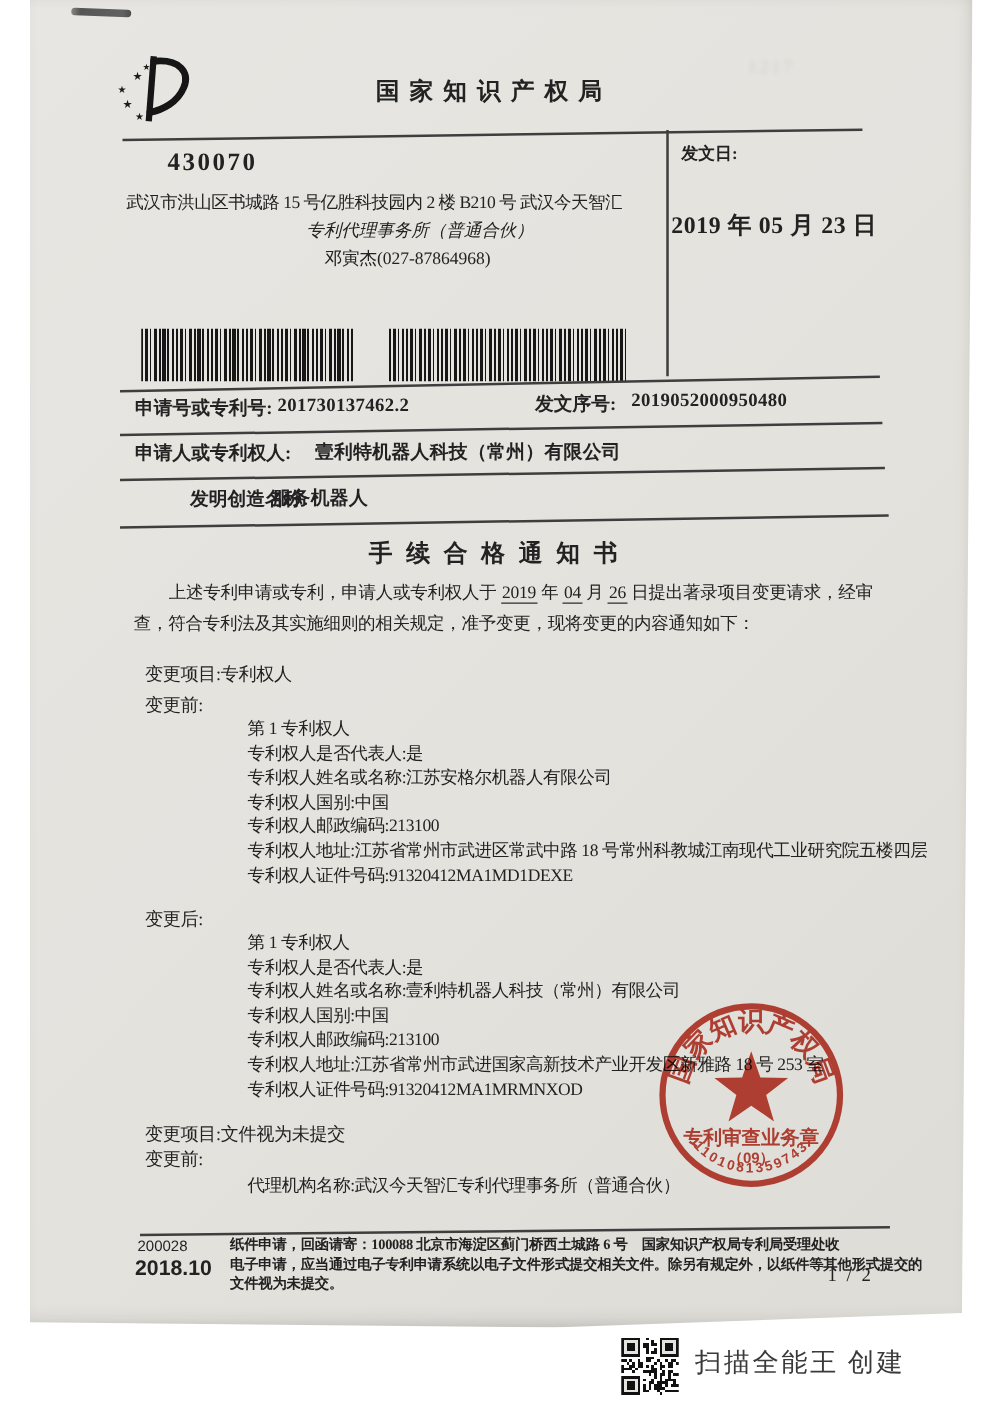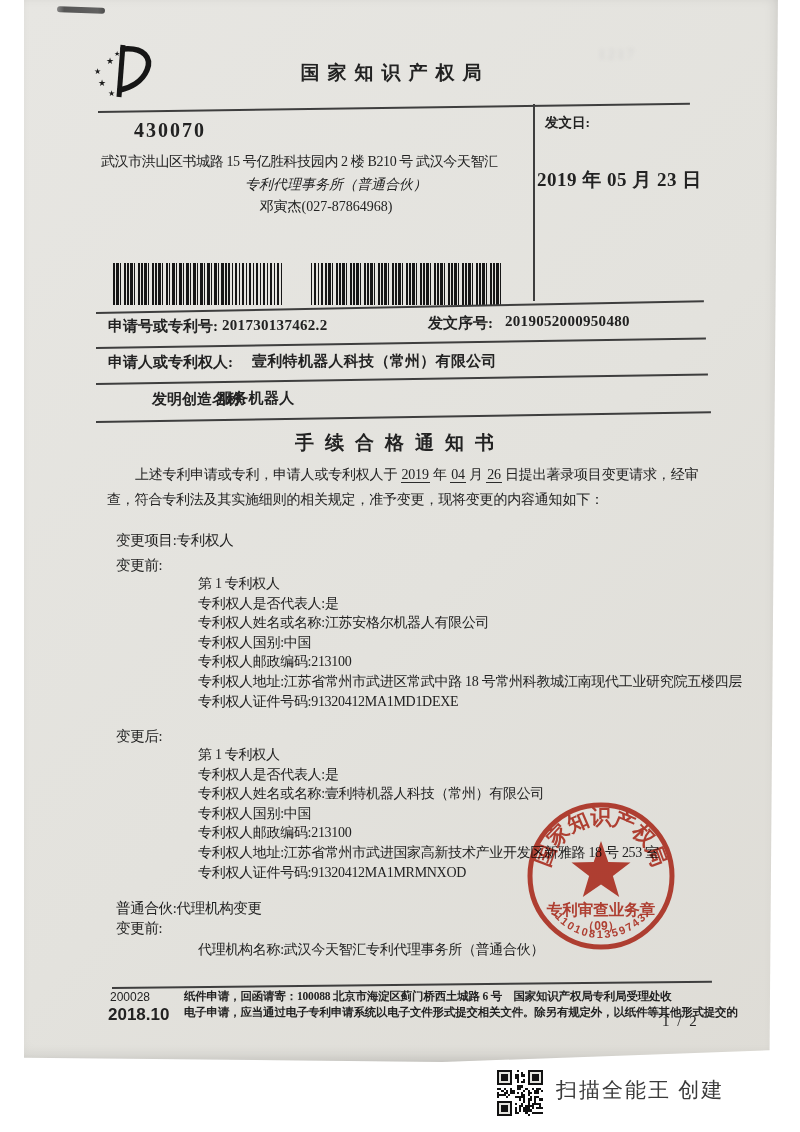--- a/index.html
+++ b/index.html
@@ -91,21 +91,21 @@
   <div class="abs bodytext" style="left:198px;top:745px;">
     <div>第 1 专利权人</div>
     <div>专利权人是否代表人:是</div>
     <div>专利权人姓名或名称:壹利特机器人科技（常州）有限公司</div>
     <div>专利权人国别:中国</div>
     <div>专利权人邮政编码:213100</div>
     <div>专利权人地址:江苏省常州市武进国家高新技术产业开发区新雅路 18 号 253 室</div>
     <div>专利权人证件号码:91320412MA1MRMNXOD</div>
   </div>
 
-  <div class="abs bodytext" style="left:116px;top:899px;font-size:14.5px;">普通合伙:代理机构变更</div>
+  <div class="abs bodytext" style="left:116px;top:899px;font-size:14.5px;">变更项目:文件视为未提交</div>
   <div class="abs bodytext" style="left:116px;top:919px;font-size:14.5px;">变更前:</div>
   <div class="abs bodytext" style="left:198px;top:940px;">代理机构名称:武汉今天智汇专利代理事务所（普通合伙）</div>
 
   <svg class="abs stamp" style="left:501px;top:776px;" width="200" height="200" viewBox="0 0 200 200">
     <defs>
       <path id="arcTop" d="M 51.1 117.8 A 52 52 0 1 1 148.9 117.8"></path>
       <path id="arcBottom" d="M 43.8 126.2 A 62 62 0 0 0 156.2 126.2"></path>
     </defs>
     <circle cx="100" cy="100" r="71" fill="none" stroke="#c2392a" stroke-width="5"></circle>
     <text font-family="Liberation Sans, sans-serif" font-size="21" font-weight="bold" fill="#c2392a">
@@ -118,20 +118,21 @@
       <textPath href="#arcBottom" startOffset="50%" text-anchor="middle">1101081359743</textPath>
     </text>
   </svg>
 
   <div class="hline" style="left:112px;top:987px;width:600px;transform:rotate(-0.6deg);"></div>
   <div class="abs" style="left:110px;top:990px;font-size:12px;font-weight:normal;font-family:'Liberation Sans',sans-serif;">200028</div>
   <div class="abs" style="left:108px;top:1005px;font-size:17px;font-weight:bold;font-family:'Liberation Sans',sans-serif;">2018.10</div>
   <div class="abs" style="left:184px;top:989px;width:545px;font-size:11.5px;font-weight:bold;line-height:15.5px;letter-spacing:-0.2px;">
     <div style="white-space:nowrap;">纸件申请，回函请寄：100088 北京市海淀区蓟门桥西土城路 6 号　国家知识产权局专利局受理处收</div>
     <div style="white-space:nowrap;">电子申请，应当通过电子专利申请系统以电子文件形式提交相关文件。除另有规定外，以纸件等其他形式提交的</div>
+    <div>文件视为未提交。</div>
   </div>
   <div class="abs" style="left:662px;top:1013px;font-size:15px;letter-spacing:2px;">1 / 2</div>
 
   <svg class="abs" id="qr" style="left:497px;top:1070px;" width="46" height="46" viewBox="0 0 21 21" shape-rendering="crispEdges">
       <rect x="9" y="0" width="1" height="1" fill="#111"></rect>
       <rect x="11" y="1" width="1" height="1" fill="#111"></rect>
       <rect x="8" y="2" width="1" height="1" fill="#111"></rect>
       <rect x="9" y="2" width="1" height="1" fill="#111"></rect>
       <rect x="11" y="2" width="1" height="1" fill="#111"></rect>
       <rect x="12" y="2" width="1" height="1" fill="#111"></rect>

